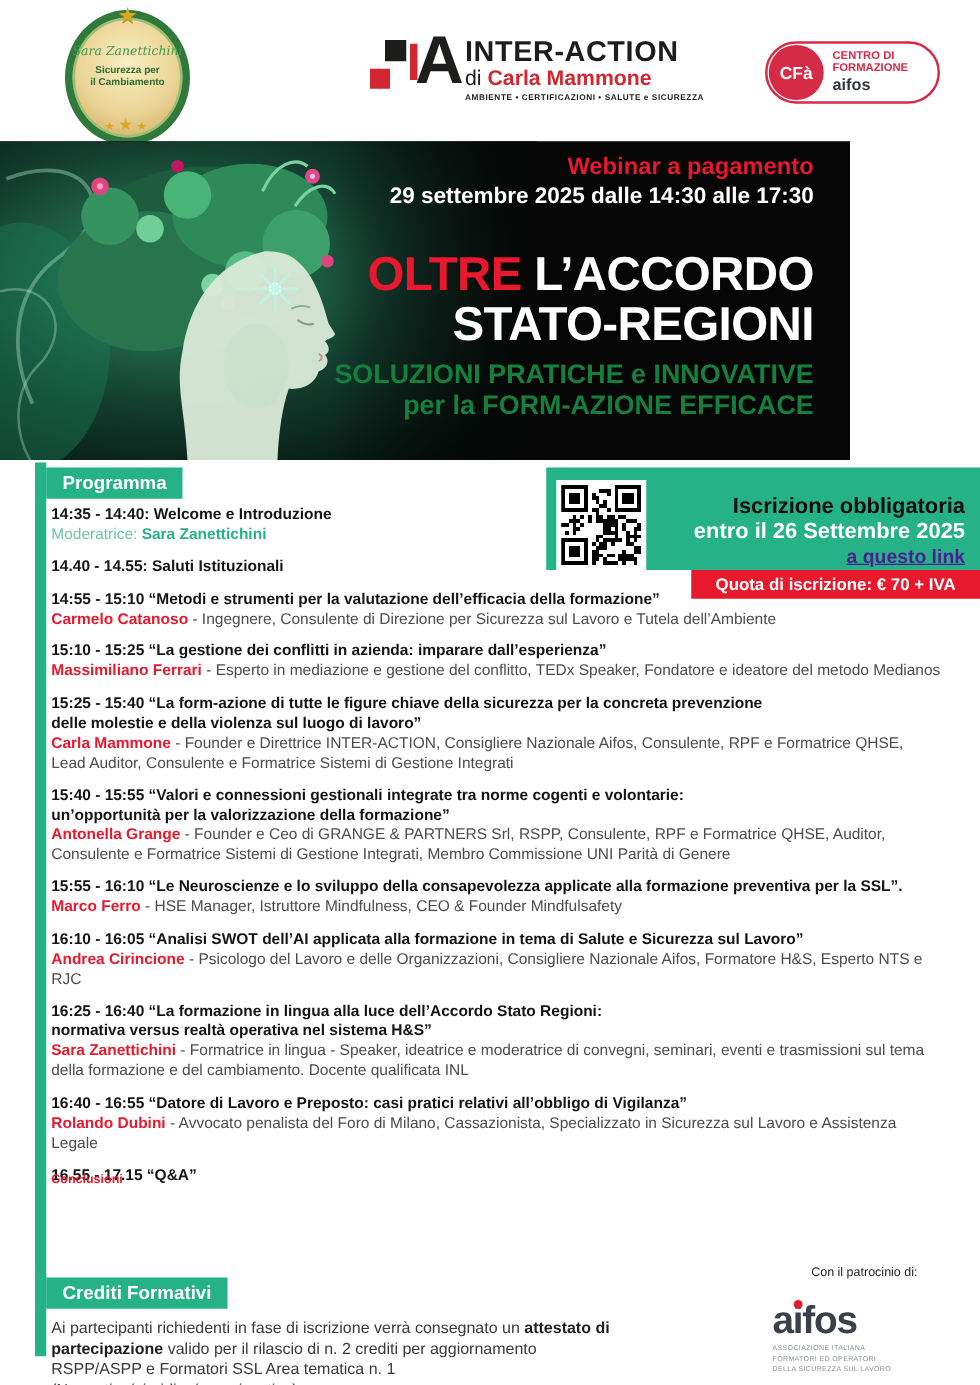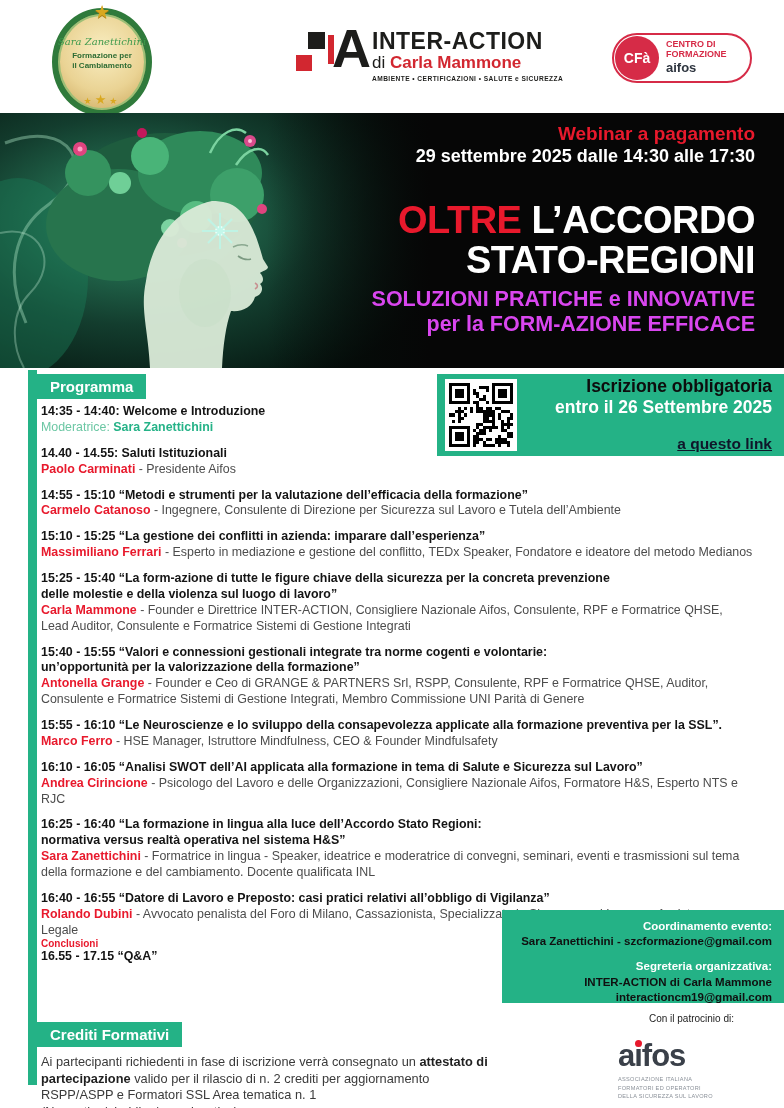--- a/index.html
+++ b/index.html
@@ -36,55 +36,55 @@
 
   .logo-cfa{position:absolute;right:32px;top:33px;width:140px;height:50px;border:2px solid #d62b47;
             border-radius:27px;background:#fff;display:flex;align-items:center;box-sizing:border-box;}
   .cfa-circle{width:44px;height:44px;border-radius:50%;background:#d62b47;color:#fff;display:flex;
               align-items:center;justify-content:center;font-weight:bold;font-size:14px;margin-left:1px;flex:none;}
   .cfa-text{margin-left:7px;line-height:1.1;}
   .cfa-line{color:#d62b47;font-weight:bold;font-size:9px;}
   .cfa-aifos{color:#2f3640;font-weight:bold;font-size:13px;margin-top:1px;}
 
   
-  .hero{position:absolute;top:113px;left:0;width:784px;height:255px;background:#060606;overflow:hidden;}
+  .hero{position:absolute;top:113px;left:0;width:680px;height:255px;background:#060606;overflow:hidden;}
   .hero-art{position:absolute;left:0;top:0;}
   .hero-text{position:absolute;right:29px;top:10px;text-align:right;}
   .hero-badge{color:#e8192c;font-weight:bold;font-size:19px;}
   .hero-date{color:#fff;font-weight:bold;font-size:18px;margin-top:1px;}
   .hero-title{margin-top:34px;font-weight:bold;font-size:38px;line-height:1.04;color:#fff;letter-spacing:-.5px;}
   .hero-title .accent{color:#e8192c;}
-  .hero-sub{margin-top:7px;color:#d946ef;font-weight:bold;font-size:21.5px;line-height:1.16;}
+  .hero-sub{margin-top:7px;color:#15803d;font-weight:bold;font-size:21.5px;line-height:1.16;}
 
   
   .green-bar{position:absolute;left:28px;top:370px;width:9px;height:715px;background:#24b286;}
   .label-chip{position:absolute;background:#24b286;color:#fff;font-weight:bold;font-size:15px;
               padding:4px 13px;}
   #label-programma{left:37px;top:374px;}
   #label-crediti{left:37px;top:1022px;}
 
   .program-list{position:absolute;left:41px;top:404px;width:712px;}
   .pi{margin-bottom:10px;}
   .pi-heading{font-size:12.4px;font-weight:bold;color:#141414;line-height:1.28;white-space:pre-line;}
   .pi-line2{font-size:12.4px;line-height:1.28;color:#4c4c4c;}
   .pi-prefix{color:#6cc7a4;}
   .pi-speaker.red{color:#e8192c;font-weight:bold;}
   .pi-speaker.green{color:#25b287;font-weight:bold;}
   .conclusions{position:absolute;left:41px;top:938px;font-size:10px;font-weight:bold;color:#e8192c;}
 
   
   .reg-box{position:absolute;left:437px;top:374px;width:347px;height:82px;background:#24b286;
-           display:flex;align-items:center;}
+           display:flex;align-items:flex-end;}
   .qr-wrap{width:72px;height:72px;background:#fff;margin-left:8px;padding:4px;box-sizing:border-box;flex:none;}
   .qr-wrap svg{display:block;width:64px;height:64px;}
   .reg-text{flex:1;text-align:right;padding-right:12px;line-height:1.18;}
   .reg-line1{color:#0d0d0d;font-weight:bold;font-size:17.5px;}
   .reg-line2{color:#fff;font-weight:bold;font-size:17.5px;}
-  .reg-link{display:inline-block;color:#0f172a;font-weight:bold;font-size:15.5px;
-            text-decoration:underline;margin-top:17px;cursor:pointer;}
+  .reg-link{display:inline-block;color:#4c1d95;font-weight:bold;font-size:15.5px;
+            text-decoration:underline;margin-top:2px;cursor:pointer;}
   .fee-box{position:absolute;left:553px;top:456px;width:231px;height:23px;background:#e8192c;color:#fff;
            font-weight:bold;font-size:13.5px;display:flex;align-items:center;justify-content:center;}
 
   
   .contact-box{position:absolute;left:502px;top:910px;width:282px;height:93px;background:#24b286;
                text-align:right;padding:9px 12px;box-sizing:border-box;font-size:11.5px;font-weight:bold;
                line-height:1.32;}
   .c-label{color:#fff;}
   .c-value{color:#101010;}
   .c-gap{height:10px;}
@@ -106,21 +106,21 @@
 <body>
 
 <div class="page">
 
   <header class="top">
 
     <div class="logo-sara">
       <div class="sara-disc">
         <span class="sara-star-top">★</span>
         <div class="sara-name">Sara Zanettichini</div>
-        <div class="sara-sub"><span>Formazione per</span><br>
+        <div class="sara-sub"><span>Sicurezza per</span><br>
              <span>il Cambiamento</span></div>
         <div class="sara-stars-bottom"><span>★</span><span class="big">★</span><span>★</span></div>
       </div>
     </div>
 
     <div class="logo-ia">
       <div class="ia-mark">
         <div class="ia-sq-black"></div>
         <div class="ia-sq-red"></div>
         <div class="ia-bar-red"></div>
@@ -210,21 +210,20 @@
   <div class="label-chip" id="label-programma">Programma</div>
 
   <div class="program-list">
     <div class="pi">
       <div class="pi-heading">14:35 - 14:40: Welcome e Introduzione</div>
       <div class="pi-line2"><span class="pi-prefix">Moderatrice: </span><span class="pi-speaker green">Sara Zanettichini</span><span class="pi-desc"></span></div>
     </div>
 
     <div class="pi">
       <div class="pi-heading">14.40 - 14.55: Saluti Istituzionali</div>
-      <div class="pi-line2"><span class="pi-prefix"></span><span class="pi-speaker red">Paolo Carminati</span><span class="pi-desc"> - Presidente Aifos</span></div>
     </div>
 
     <div class="pi">
       <div class="pi-heading">14:55 - 15:10 “Metodi e strumenti per la valutazione dell’efficacia della formazione”</div>
       <div class="pi-line2"><span class="pi-prefix"></span><span class="pi-speaker red">Carmelo Catanoso</span><span class="pi-desc"> - Ingegnere, Consulente di Direzione per Sicurezza sul Lavoro e Tutela dell’Ambiente</span></div>
     </div>
 
     <div class="pi">
       <div class="pi-heading">15:10 - 15:25 “La gestione dei conflitti in azienda: imparare dall’esperienza”</div>
       <div class="pi-line2"><span class="pi-prefix"></span><span class="pi-speaker red">Massimiliano Ferrari</span><span class="pi-desc"> - Esperto in mediazione e gestione del conflitto, TEDx Speaker, Fondatore e ideatore del metodo Medianos</span></div>
@@ -401,29 +400,22 @@
           <rect x="1" y="15" width="5" height="5" fill="#fff"></rect>
           <rect x="2" y="16" width="3" height="3" fill="#000"></rect>
         </svg>
     </div>
     <div class="reg-text">
       <div class="reg-line1">Iscrizione obbligatoria</div>
       <div class="reg-line2">entro il 26 Settembre 2025</div>
       <a class="reg-link">a questo link</a>
     </div>
   </div>
-
-  <div class="contact-box">
-    <div class="c-label">Coordinamento evento:</div>
-    <div class="c-value">Sara Zanettichini - szcformazione@gmail.com</div>
-    <div class="c-gap"></div>
-    <div class="c-label">Segreteria organizzativa:</div>
-    <div class="c-value">INTER-ACTION di Carla Mammone</div>
-    <div class="c-value">interactioncm19@gmail.com</div>
-  </div>
+  <div class="fee-box">Quota di iscrizione: € 70 + IVA</div>
+
 
   <div class="patronage-label">Con il patrocinio di:</div>
   <div class="aifos-logo">
     <div class="aifos-word"><span>aifos</span>
       <span class="aifos-dot"></span>
     </div>
     <div class="aifos-sub">
       <div>Associazione Italiana</div>
       <div>Formatori ed Operatori</div>
       <div>della Sicurezza sul Lavoro</div>

